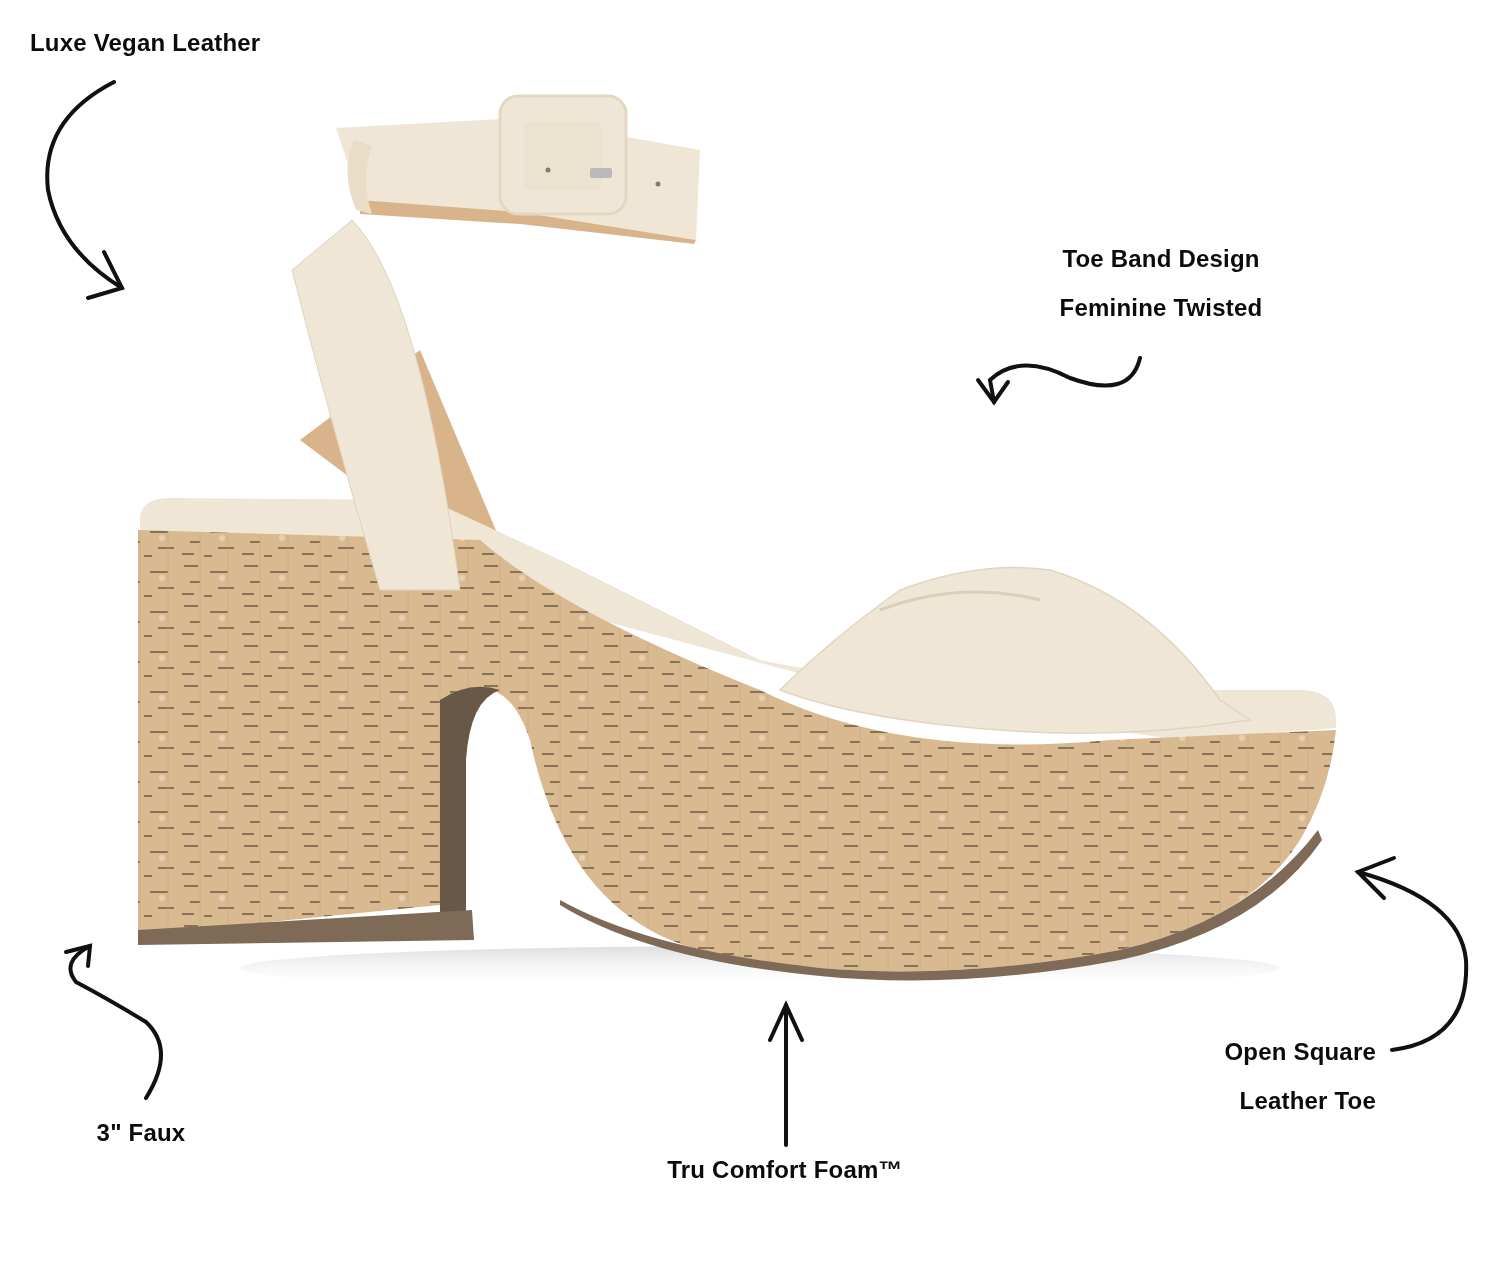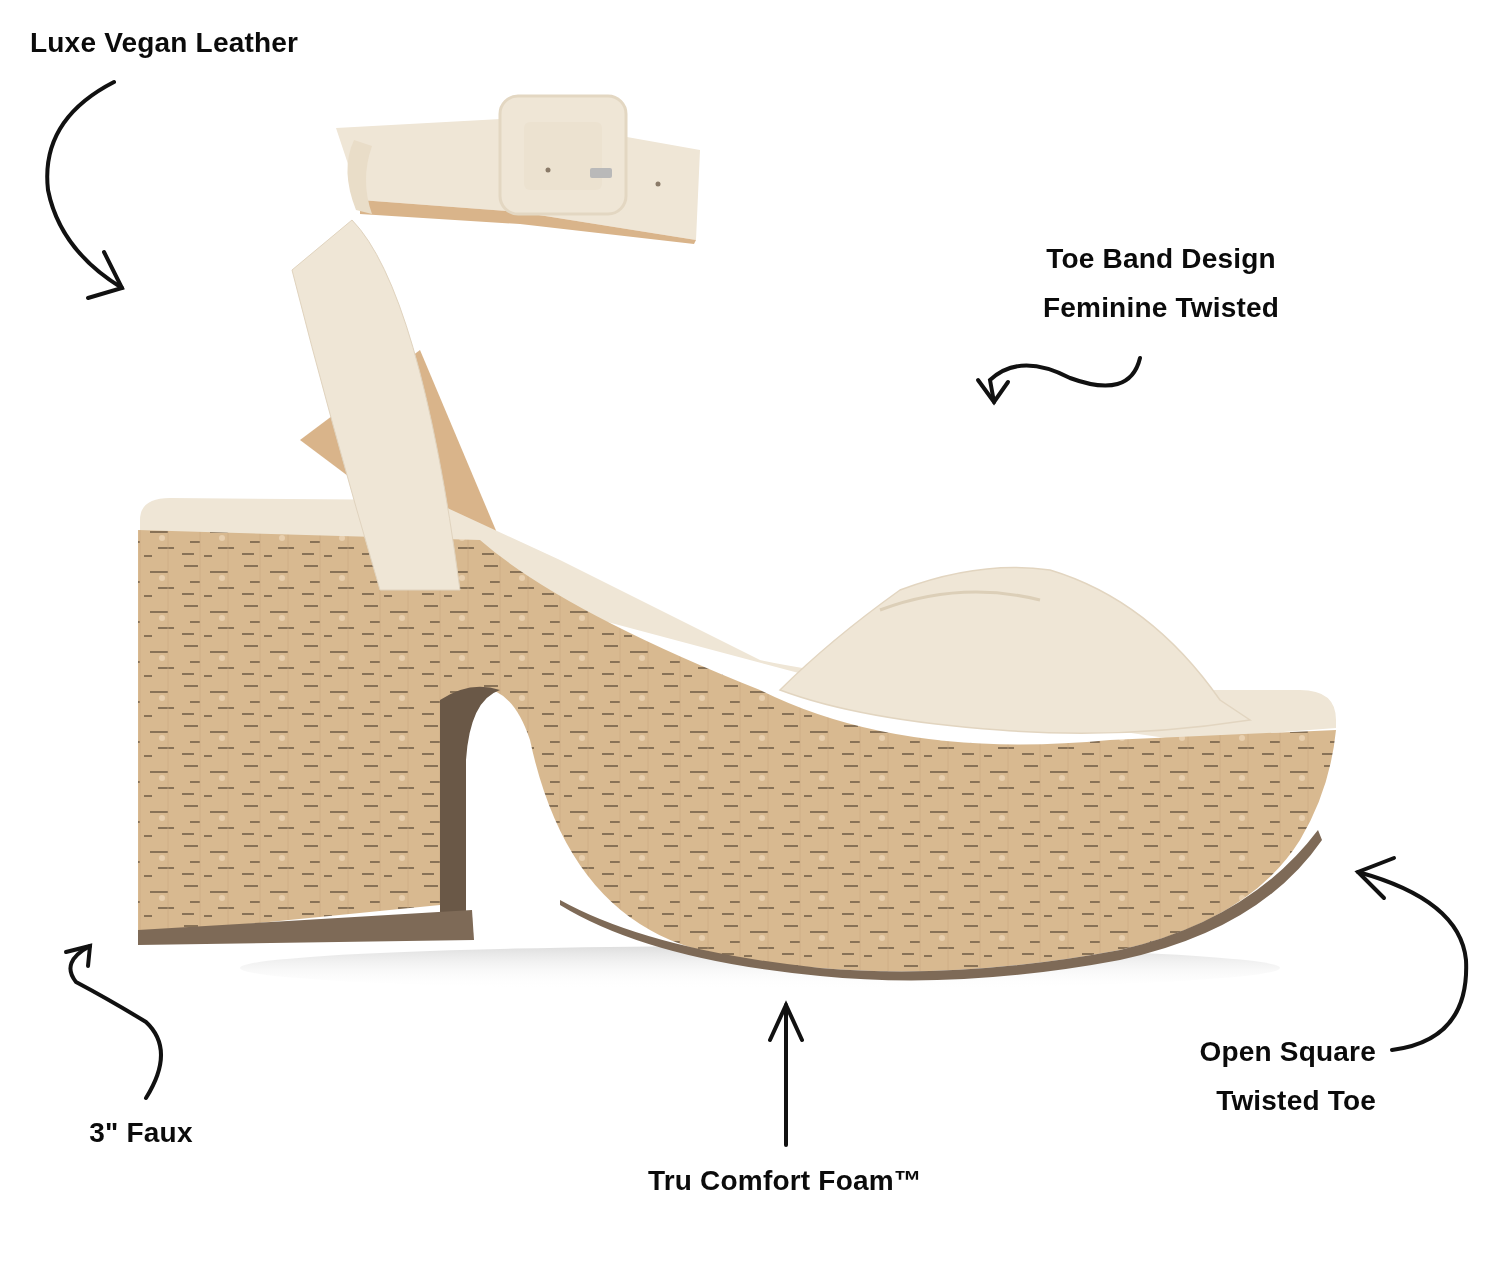--- a/index.html
+++ b/index.html
@@ -1,18 +1,18 @@
 <!DOCTYPE html>
 <html><head>
   <meta charset="utf-8">
   <style>
     html, body { margin:0; padding:0; background:#ffffff; }
     body { width:1500px; height:1261px; position:relative; overflow:hidden;
            font-family:"Liberation Sans", sans-serif; }
-    .label { position:absolute; font-weight:bold; color:#0b0b0b; font-size:28px;
+    .label { position:absolute; font-weight:bold; color:#0b0b0b; font-size:24px;
              line-height:49px; text-align:center; letter-spacing:0.2px; }
     .label .line { display:block; white-space:nowrap; }
     svg.art { position:absolute; left:0; top:0; }
   </style>
 </head>
 <body>
 
 <svg class="art" width="1500" height="1261" viewBox="0 0 1500 1261">
   <defs>
     <pattern id="cork" width="60" height="40" patternUnits="userSpaceOnUse">
@@ -83,20 +83,20 @@
 
 <div class="label" style="left:986px; top:234px; width:350px;">
   <span class="line">Toe Band Design</span>
   <span class="line">Feminine Twisted</span>
 </div>
 
 <div class="label" style="left:36px; top:1108px; width:210px;">
   <span class="line">3" Faux</span>
 </div>
 
-<div class="label" style="left:580px; top:1145px; width:410px;margin-top:11px;">
+<div class="label" style="left:580px; top:1145px; width:410px;">
   <span class="line">Tru Comfort Foam™</span>
 </div>
 
 <div class="label" style="left:1106px; top:1027px; width:270px;text-align:right;">
   <span class="line">Open Square</span>
-  <span class="line">Twisted Toe</span>
+  <span class="line">Leather Toe</span>
 </div>
 
 </body></html>

